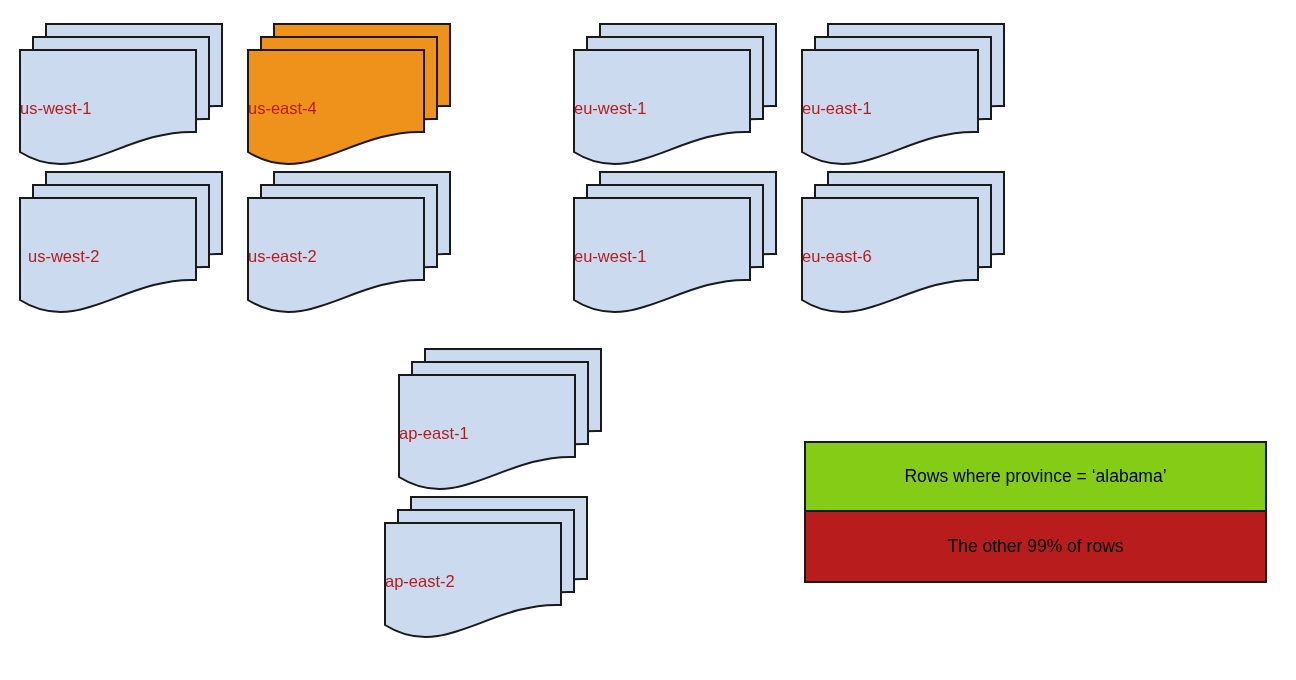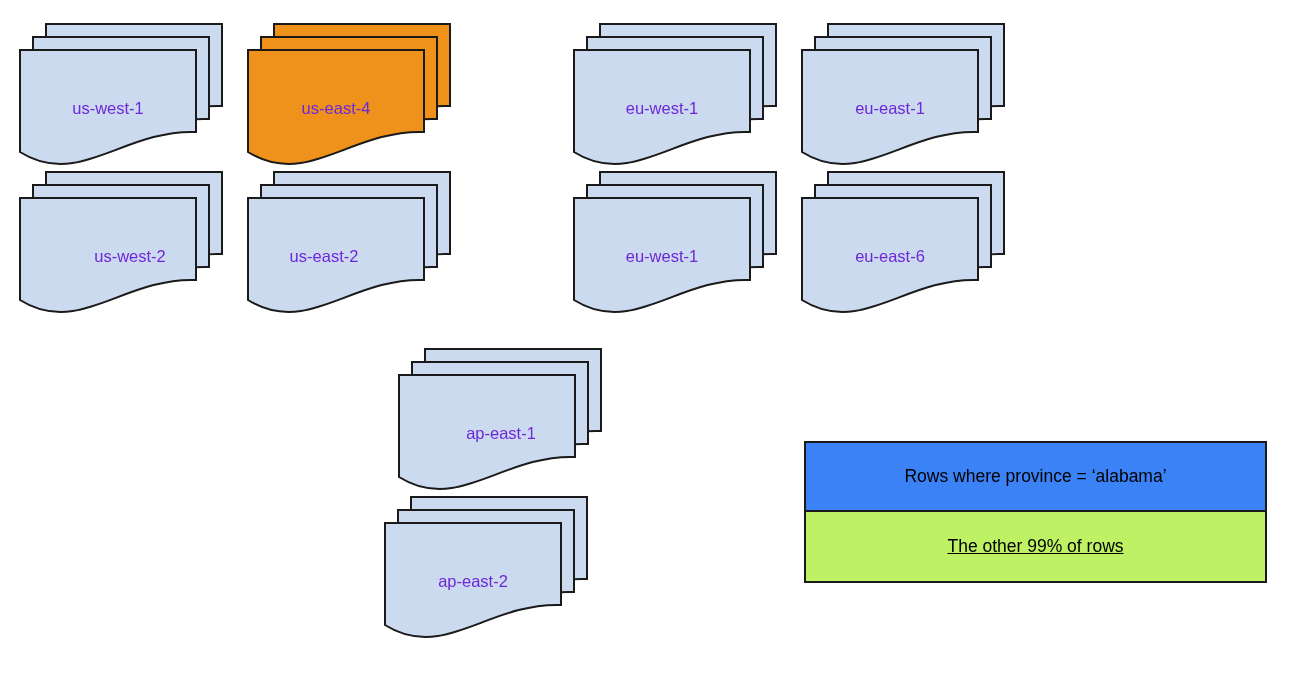--- a/index.html
+++ b/index.html
@@ -25,50 +25,48 @@
     height: 0;
   }
   .doc-stack svg {
     position: absolute;
     left: 0;
     top: 0;
     overflow: visible;
   }
   .doc-label {
     position: absolute;
-    text-align: center;
     font-family: "Liberation Sans", sans-serif;
     font-size: 16.5px;
-    color: #6d28d9;
+    color: #b91c1c;
     white-space: nowrap;
     pointer-events: none;
     letter-spacing: 0px;
   }
   .legend {
     position: absolute;
     box-sizing: border-box;
   }
   .legend-row {
     box-sizing: border-box;
     border: 2px solid #1a1a1a;
     display: flex;
     align-items: center;
     justify-content: center;
     font-family: "Liberation Sans", sans-serif;
     font-size: 17.5px;
     color: #000000;
     white-space: nowrap;
   }
   .legend-row.blue {
-    background: #3b82f6;
+    background: #84cc16;
   }
   .legend-row.orange {
-    background: #bef264;
+    background: #b91c1c;
     border-top: none;
-    text-decoration: underline;
   }
 </style>
 </head>
 <body>
 
 <div id="canvas">
     <div class="doc-stack" style="left: 20px; top: 50px;">
       <svg width="208" height="148" viewBox="0 0 208 148" style="left: 0px; top: -26px;">
         <path d="M 0 0 L 176 0 L 176 82 C 126.72 80 88 108 52.8 113 C 33.44 116 15.84 112 0 102 Z" transform="translate(26,0)" fill="#ccdaef" stroke="#1a1a1a" stroke-width="2" stroke-linejoin="miter"></path>
         <path d="M 0 0 L 176 0 L 176 82 C 126.72 80 88 108 52.8 113 C 33.44 116 15.84 112 0 102 Z" transform="translate(13,13)" fill="#ccdaef" stroke="#1a1a1a" stroke-width="2" stroke-linejoin="miter"></path>

